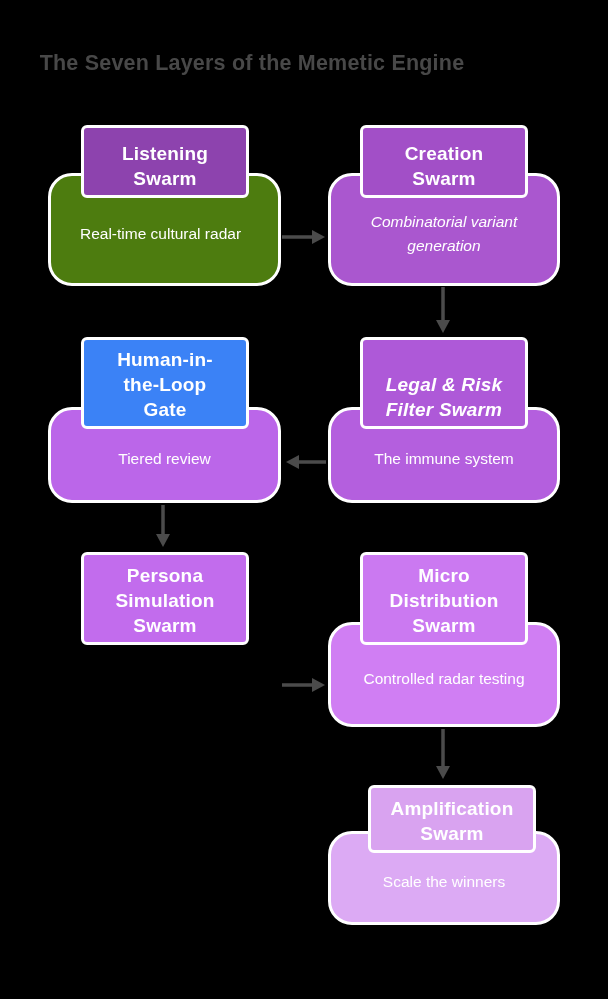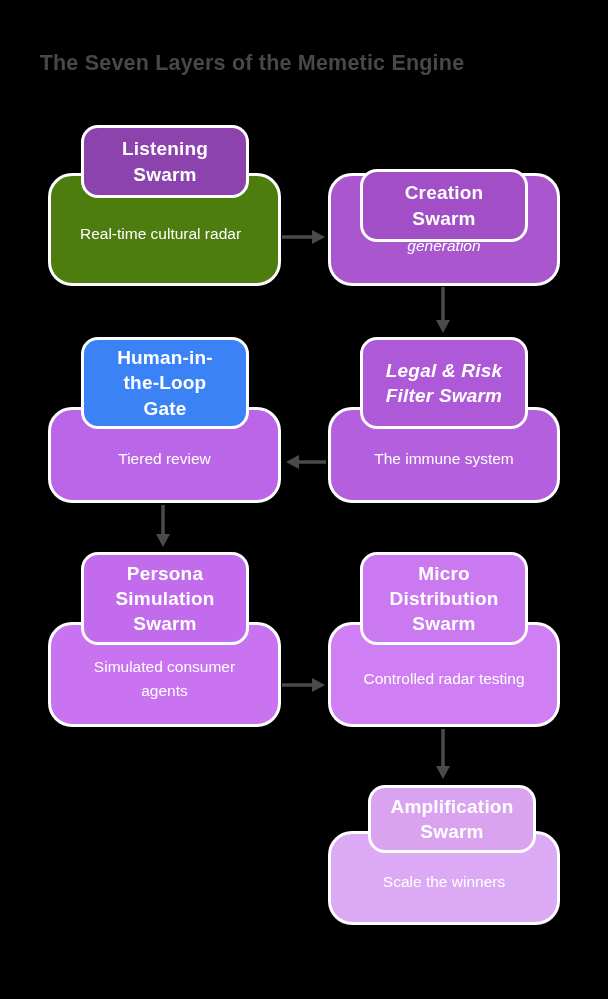--- a/index.html
+++ b/index.html
@@ -11,22 +11,22 @@
     position:absolute;top:51px;left:0;width:504px;text-align:center;
     font-size:21.5px;font-weight:bold;color:#484848;letter-spacing:.2px;
     white-space:nowrap;
   }
   .node-body{
     position:absolute;border:3px solid #fff;border-radius:24px;
     box-sizing:border-box;display:flex;align-items:center;justify-content:center;
     padding:14px 16px 6px 16px;
   }
   .node-header{
-    position:absolute;border:3px solid #fff;border-radius:17px;
-    box-sizing:border-box;display:flex;align-items:center;justify-content:center;
+    position:absolute;border:3px solid #fff;border-radius:6px;
+    box-sizing:border-box;display:flex;align-items:flex-end;justify-content:center;
     z-index:2;padding:4px 8px;
   }
   .node-header .hdr-text{
     color:#fff;font-weight:bold;font-size:19px;line-height:1.32;
     text-align:center;white-space:pre-line;letter-spacing:.2px;
   }
   .node-body .sub-text{
     color:#fff;font-size:15.5px;line-height:1.5;text-align:center;white-space:pre-line;
   }
   
@@ -57,21 +57,21 @@
   </div>
   <div class="node-header colL r1" style="background: rgb(141, 67, 174);">
     <span class="hdr-text">Listening
 Swarm</span>
   </div>
 
   <div class="node-body colR r1" style="background: rgb(170, 87, 207); font-style: italic;">
     <span class="sub-text">Combinatorial variant
 generation</span>
   </div>
-  <div class="node-header colR r1" style="background: rgb(162, 79, 199); margin-top: 44px;">
+  <div class="node-header colR r1" style="background: rgb(162, 79, 199);">
     <span class="hdr-text">Creation
 Swarm</span>
   </div>
 
   <div class="node-body colL r2" style="background: rgb(187, 102, 233);">
     <span class="sub-text">Tiered review</span>
   </div>
   <div class="node-header colL r2" style="background: #3b82f6;">
     <span class="hdr-text">Human-in-
 the-Loop
@@ -79,24 +79,20 @@
   </div>
 
   <div class="node-body colR r2" style="background: rgb(180, 95, 222);">
     <span class="sub-text">The immune system</span>
   </div>
   <div class="node-header colR r2" style="background: rgb(174, 89, 216); font-style: italic;">
     <span class="hdr-text">Legal &amp; Risk
 Filter Swarm</span>
   </div>
 
-  <div class="node-body colL r3" style="background: rgb(201, 115, 241);">
-    <span class="sub-text">Simulated consumer
-agents</span>
-  </div>
   <div class="node-header colL r3" style="background: rgb(194, 108, 237);">
     <span class="hdr-text">Persona
 Simulation
 Swarm</span>
   </div>
 
   <div class="node-body colR r3" style="background: rgb(208, 126, 243);">
     <span class="sub-text">Controlled radar testing</span>
   </div>
   <div class="node-header colR r3" style="background: rgb(203, 121, 241);">

